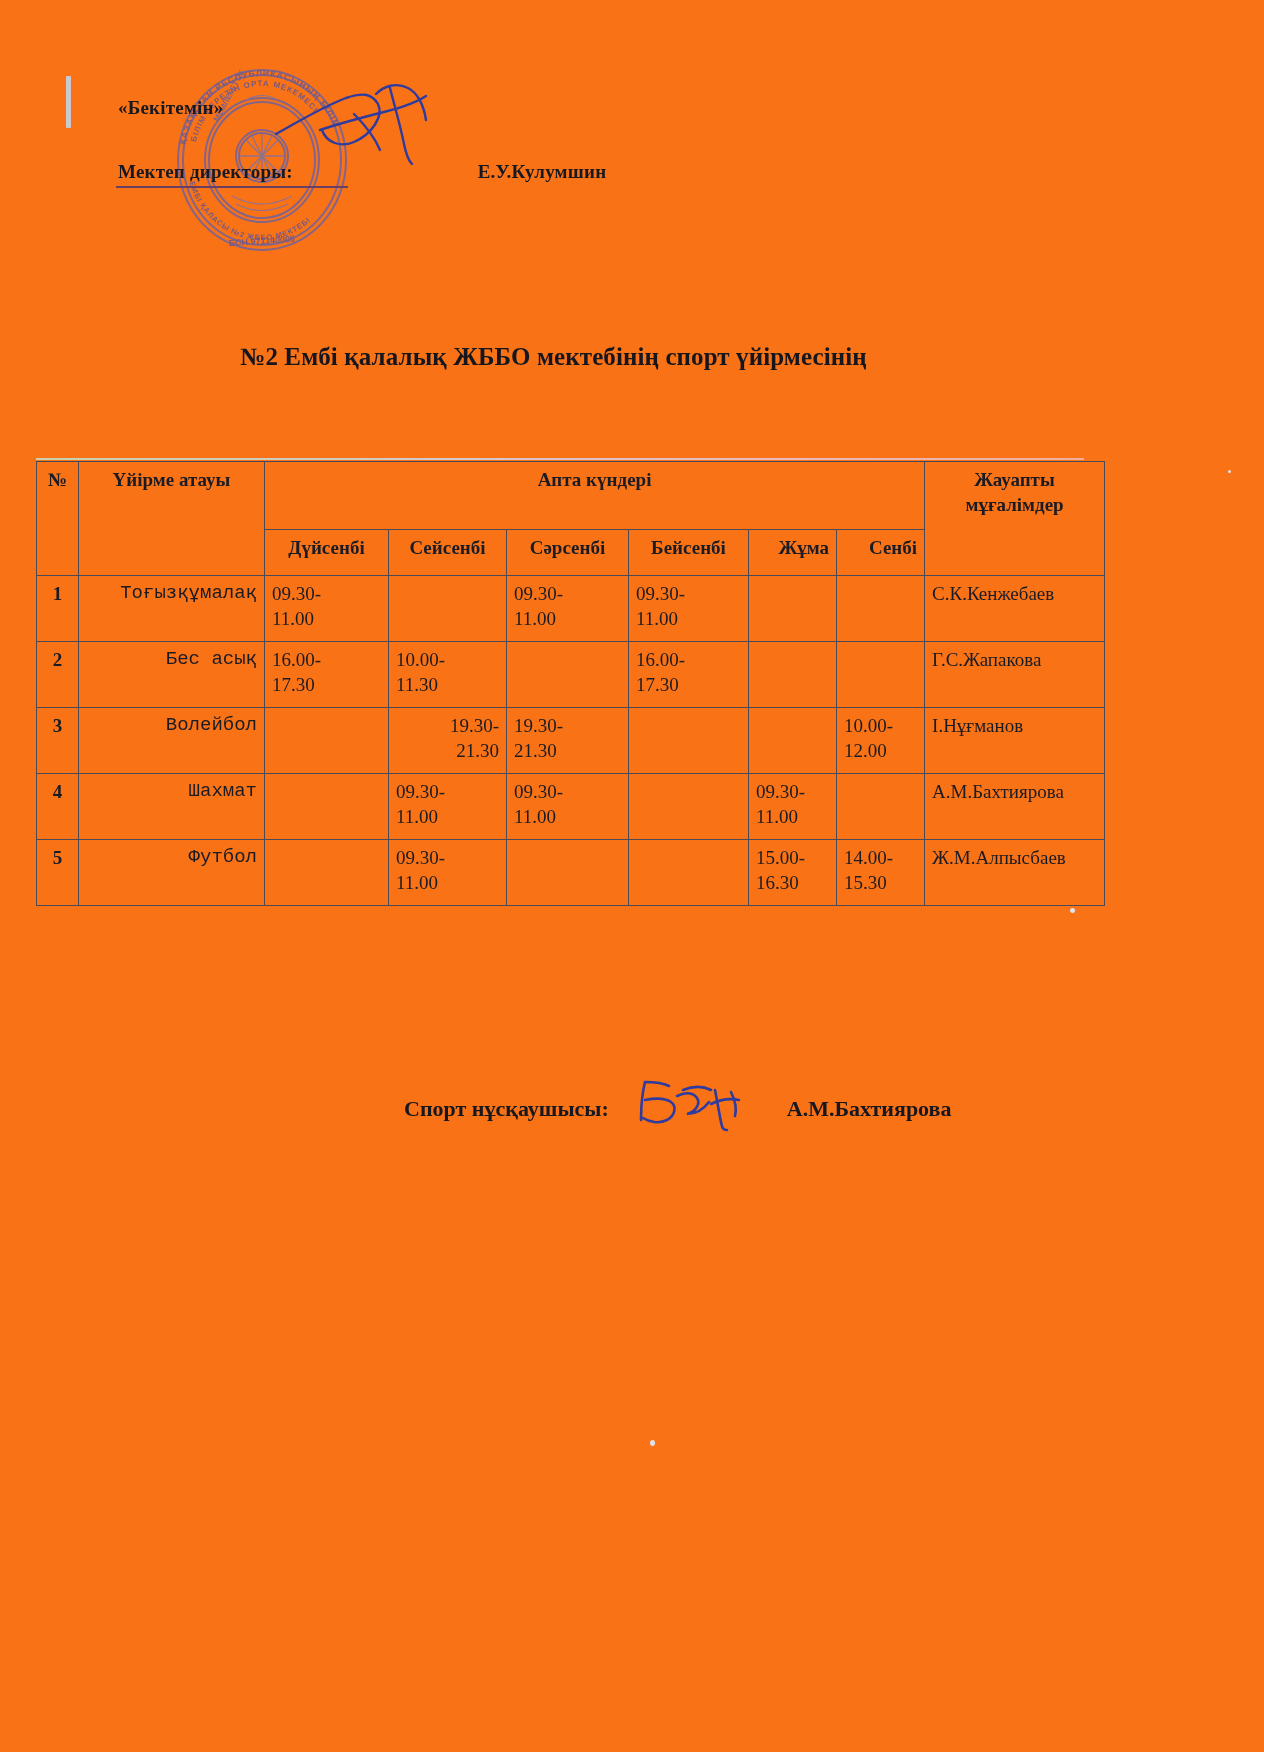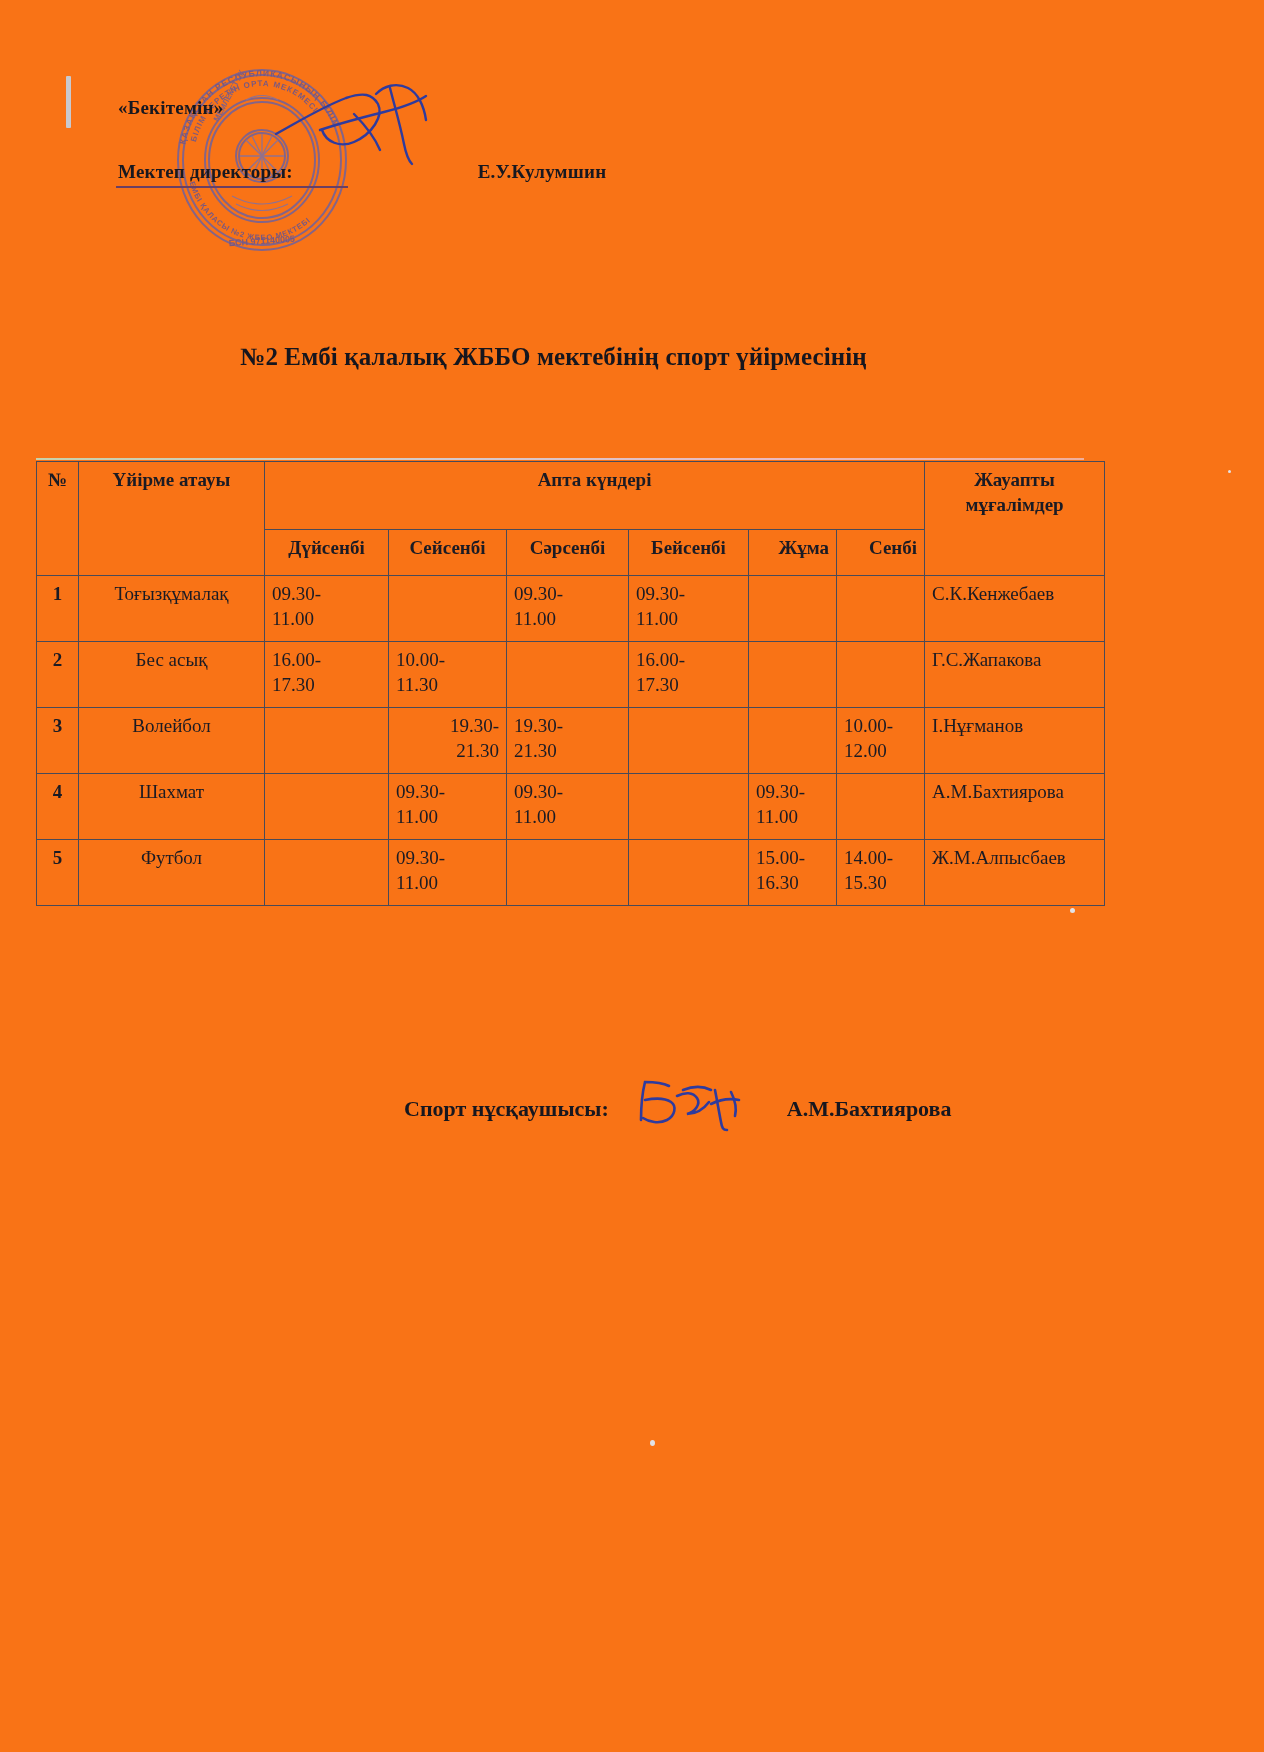--- a/index.html
+++ b/index.html
@@ -143,21 +143,21 @@
   th.day-cell   { width: 114px; text-align: center; font-size: 18px; padding-bottom: 6px; }
   th.day-cell.short { width: 88px; text-align: right; }
 
   td.c-num {
     text-align: center;
     font-weight: bold;
     font-size: 22px;
     padding-left: 2px;
     padding-right: 2px;
   }
-  td.c-name { text-align: center; }
+  td.c-name { text-align: right; font-family: Liberation Mono, monospace; }
   td.c-time { text-align: left; font-size: 18px; line-height: 26px; }
   td.c-time.pushright { text-align: right; }
   td.c-teacher { text-align: left; font-size: 18px; white-space: nowrap; }
 
   .rowspan-head { vertical-align: top; }
 
   
   .hdr-tall { height: 68px; }
   .hdr-days { height: 46px; }
   .body-row td { height: 62px; }

